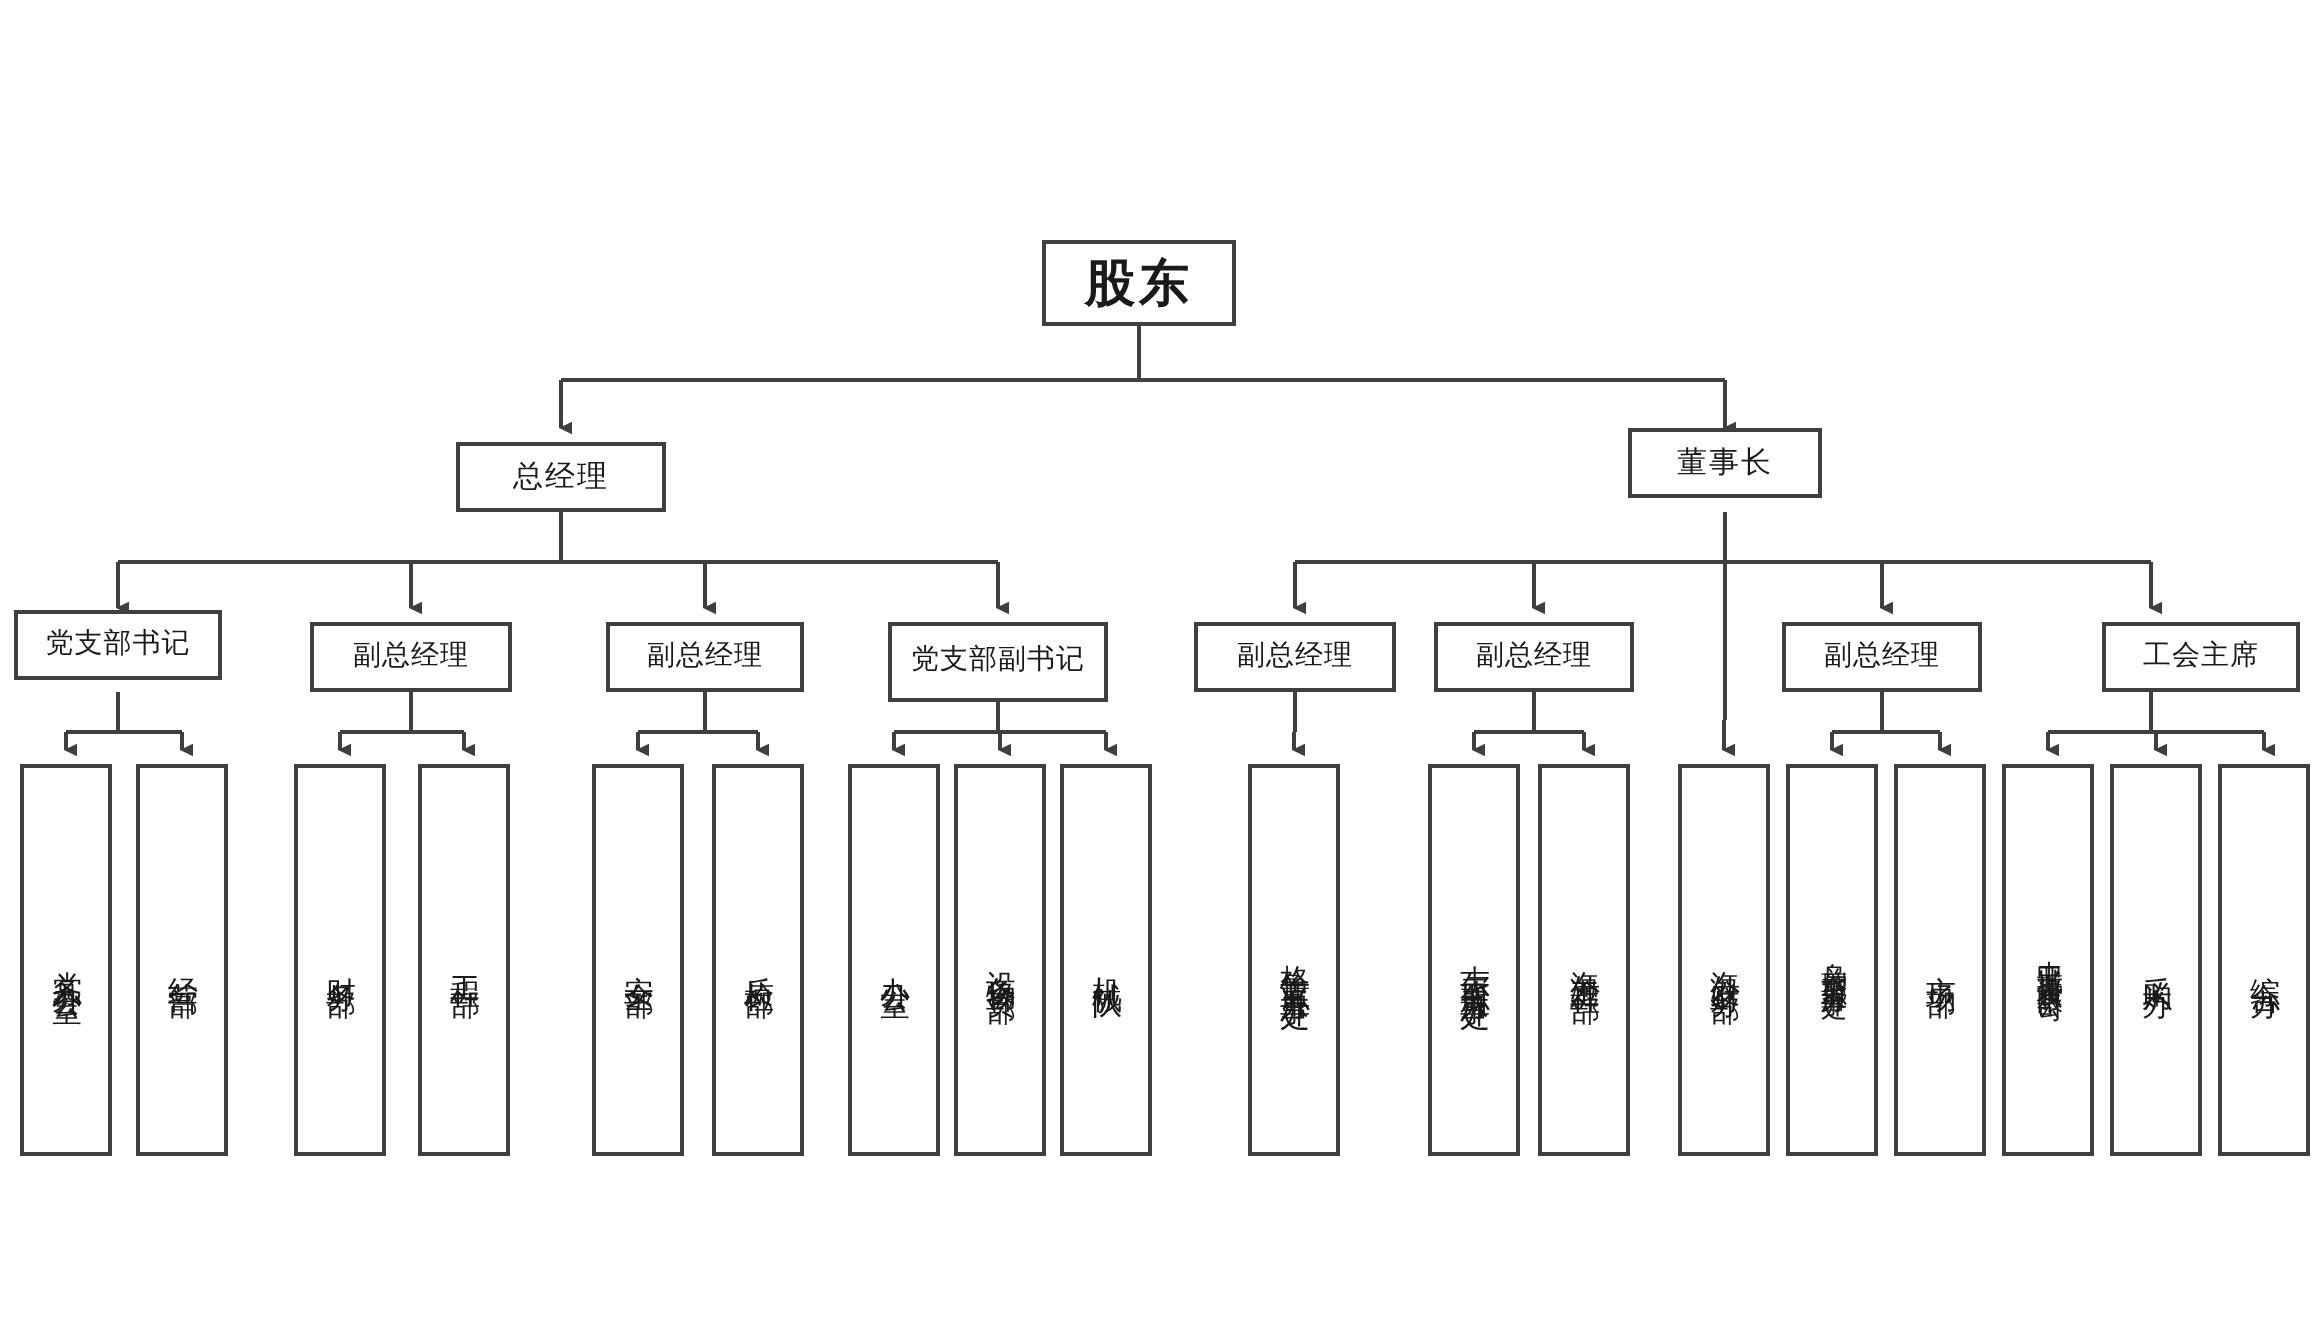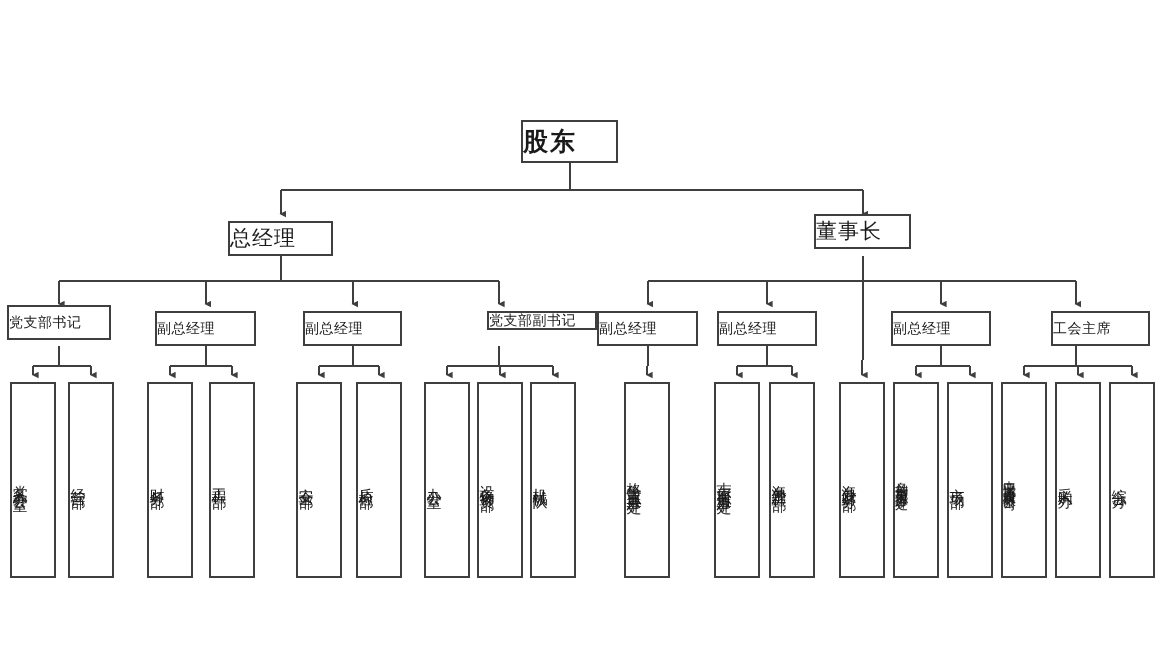--- a/index.html
+++ b/index.html
@@ -26,39 +26,39 @@
     height: 659px;
     pointer-events: none;
   }
   .node {
     position: absolute;
     box-sizing: border-box;
     background: #ffffff;
     border: 2px solid #3f3f3f;
     display: flex;
     align-items: center;
-    justify-content: flex-start;
+    justify-content: center;
     text-align: center;
   }
   .node-label {
     display: block;
     line-height: 1.12;
     letter-spacing: 0.5px;
     white-space: pre;
   }
   .node.root {
     border-width: 2px;
   }
   .node.root .node-label {
     font-size: 25px;
     font-weight: bold;
     letter-spacing: 2px;
   }
   .node.level2 .node-label {
-    font-size: 21px;
+    font-size: 15px;
     letter-spacing: 1px;
   }
   .node.level3 .node-label {
     font-size: 14px;
     letter-spacing: 0.5px;
   }
   .node.leaf {
     align-items: center;
   }
   .node.leaf .node-label {
@@ -151,21 +151,21 @@
       </div>
       <div class="node level3" style="left: 7px; top: 305px; width: 104px; height: 35px;">
         <span class="node-label">党支部书记</span>
       </div>
       <div class="node level3" style="left: 155px; top: 311px; width: 101px; height: 35px;">
         <span class="node-label">副总经理</span>
       </div>
       <div class="node level3" style="left: 303px; top: 311px; width: 99px; height: 35px;">
         <span class="node-label">副总经理</span>
       </div>
-      <div class="node level3" style="left: 444px; top: 311px; width: 110px; height: 19px; margin-left: 43px;">
+      <div class="node level3" style="left: 444px; top: 311px; width: 110px; height: 40px;">
         <span class="node-label">党支部副书记</span>
       </div>
       <div class="node level3" style="left: 597px; top: 311px; width: 101px; height: 35px;">
         <span class="node-label">副总经理</span>
       </div>
       <div class="node level3" style="left: 717px; top: 311px; width: 100px; height: 35px;">
         <span class="node-label">副总经理</span>
       </div>
       <div class="node level3" style="left: 891px; top: 311px; width: 100px; height: 35px;">
         <span class="node-label">副总经理</span>

